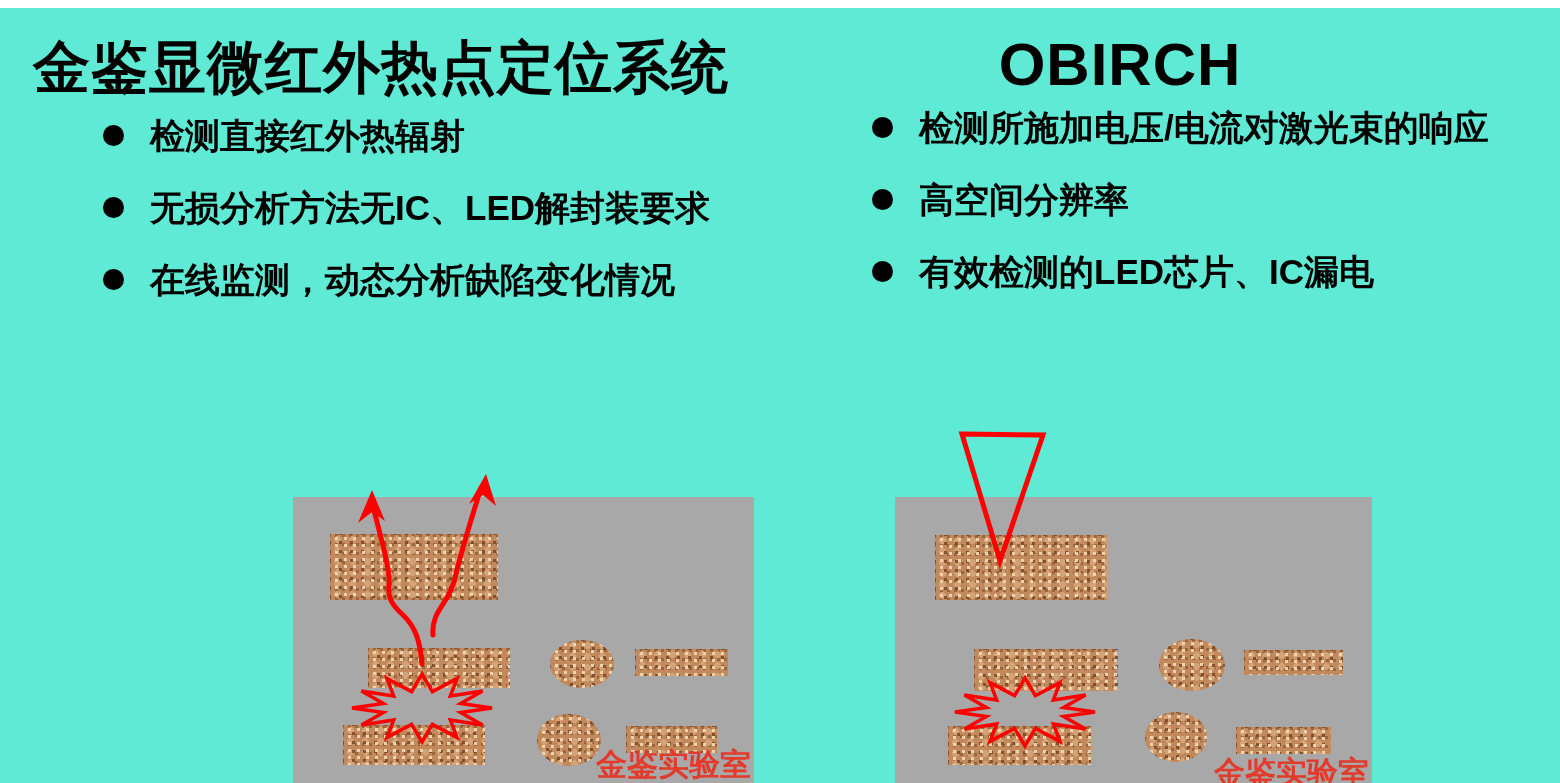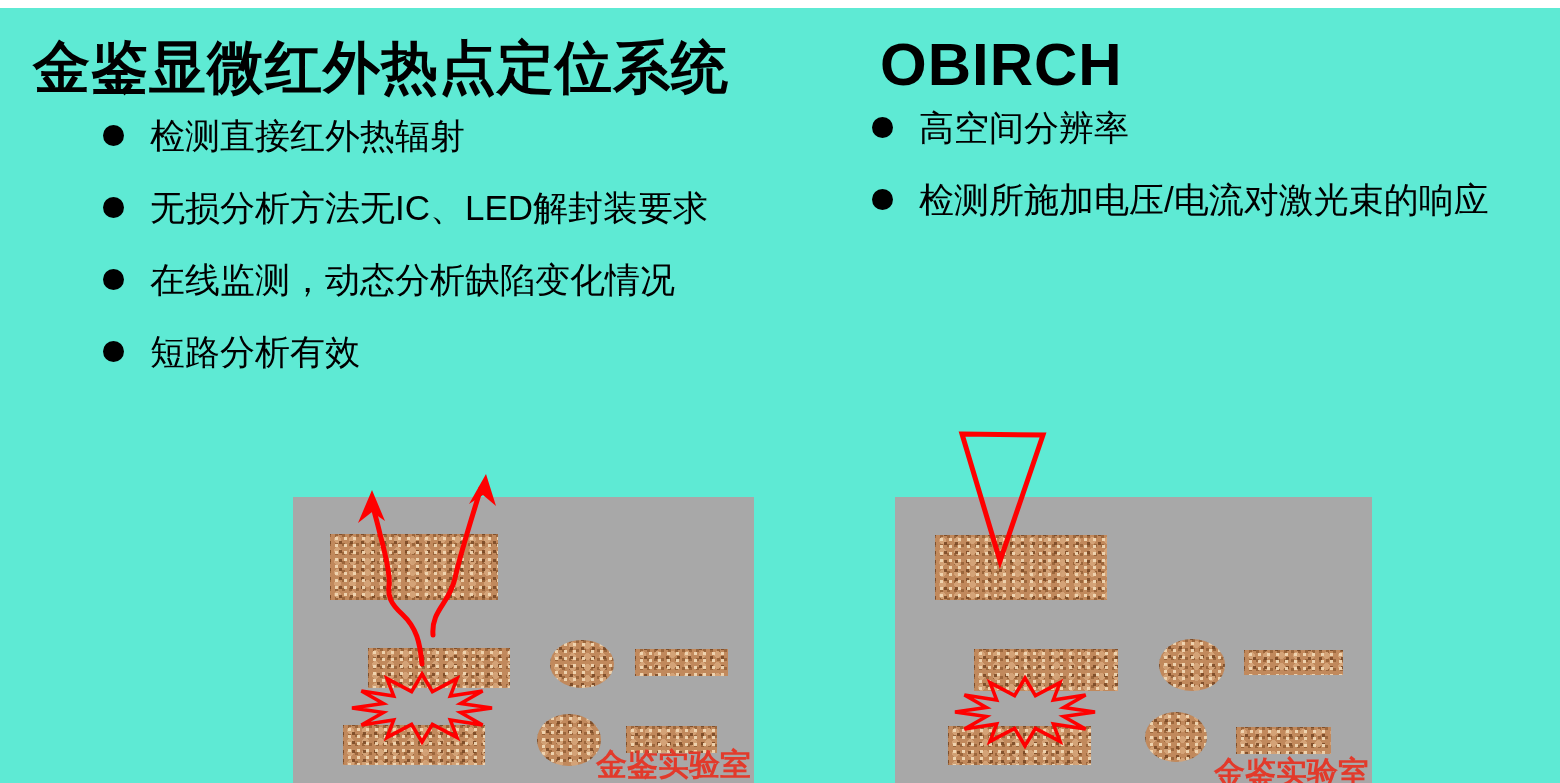--- a/index.html
+++ b/index.html
@@ -3,28 +3,28 @@
 <meta charset="utf-8">
 <style>
   * { margin:0; padding:0; box-sizing:border-box; }
   html,body { background:#ffffff; }
   body { font-family:"Liberation Sans","DejaVu Sans",sans-serif; }
   .slide { position:relative; width:1560px; height:783px; background:#5eead4; overflow:hidden;margin-top:8px; }
 
   
   .col-title { position:absolute; color:#000; font-weight:600; white-space:nowrap; }
   #left-title { left:33px; top:22px; font-size:57px; letter-spacing:1px; }
-  #right-title { left:880px; top:22px; width:480px; font-size:60px; letter-spacing:1px; }
+  #right-title { left:880px; top:22px; width:480px; text-align:center; font-size:60px; letter-spacing:1px; }
 
   ul.bullets { position:absolute; list-style:none; }
   #left-bullets  { left:103px; top:108px; }
   #right-bullets { left:872px; top:100px; }
   ul.bullets li { display:flex; align-items:flex-start; height:40px; margin-bottom:32px; }
   .dot { flex:0 0 auto; width:21px; height:21px; margin:9px 26px 0 0; background:#000; border-radius:50%; }
-  .btxt { font-size:35px; line-height:40px; color:#000; white-space:nowrap; }
+  .btxt { font-size:35px; line-height:40px; color:#000; white-space:nowrap;font-weight:bold; }
 
   
   .panel { position:absolute; background:#a8a8a8; z-index:1; }
   #panel-left  { left:293px; top:489px; width:461px; height:286px; }
   #panel-right { left:895px; top:489px; width:477px; height:294px; }
 
   .copper { position:absolute;
     background-color:#c1895c;
     background-image:
       radial-gradient(circle, rgba(240,214,178,0.95) 0 30%, rgba(240,214,178,0) 32%),
@@ -75,34 +75,34 @@
         <span class="btxt">检测直接红外热辐射</span>
       </li>
     <li>
         <span class="dot"></span>
         <span class="btxt">无损分析方法无IC、LED解封装要求</span>
       </li>
     <li>
         <span class="dot"></span>
         <span class="btxt">在线监测，动态分析缺陷变化情况</span>
       </li>
-    <li>
-        <span class="dot"></span>
-        <span class="btxt">短路分析有效</span>
-      </li>
   </ul>
 
   <ul class="bullets" id="right-bullets">
+    <li>
+        <span class="dot"></span>
+        <span class="btxt">检测所施加电压/电流对激光束的响应</span>
+      </li>
     <li>
         <span class="dot"></span>
         <span class="btxt">高空间分辨率</span>
       </li>
     <li>
         <span class="dot"></span>
-        <span class="btxt">检测所施加电压/电流对激光束的响应</span>
+        <span class="btxt">有效检测的LED芯片、IC漏电</span>
       </li>
   </ul>
 
   <div class="panel" id="panel-left">
     <div class="copper" id="pl-top"></div>
     <div class="copper" id="pl-mid"></div>
     <div class="copper" id="pl-bot"></div>
     <div class="copper ellipse" id="pl-ell1"></div>
     <div class="copper" id="pl-sr1"></div>
     <div class="copper ellipse" id="pl-ell2"></div>

